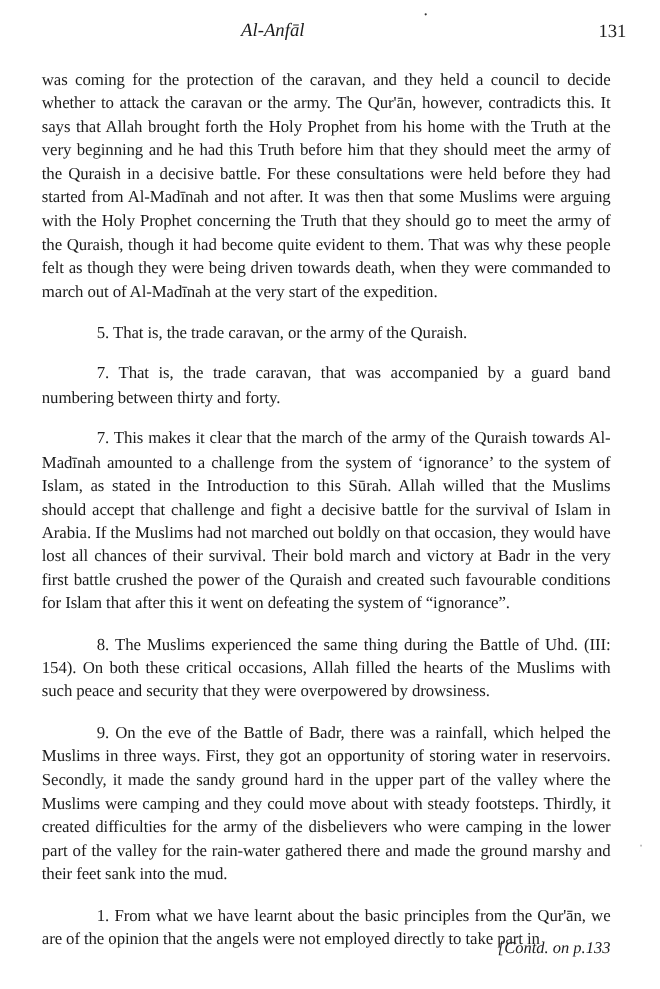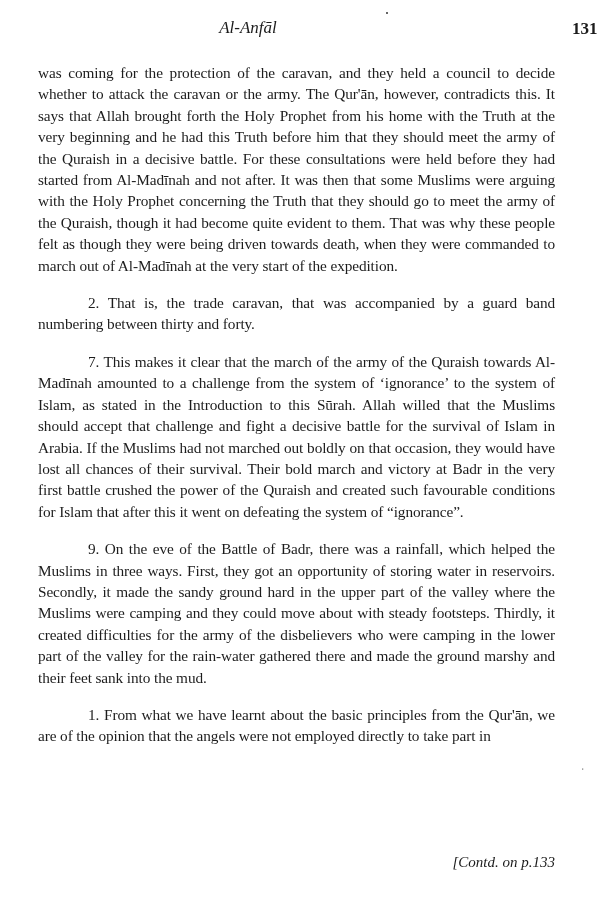--- a/index.html
+++ b/index.html
@@ -8,21 +8,21 @@
     font-family: "Liberation Serif", "DejaVu Serif", serif;
     color: #1c1c1c;
   }
   .page { position: absolute; left: 0; top: 0; width: 600px; height: 899px; }
   .header-dot { position: absolute; left: 386px; top: 12px; width: 2px; height: 2px; background: #333; border-radius: 1px; }
   .running-head {
     position: absolute; top: 18px; left: 0; width: 496px; text-align: center;
     font-style: italic; font-size: 17px;
   }
   .page-number {
-    position: absolute; top: 19px; left: 572px; font-size: 17px; font-weight: bold;
+    position: absolute; top: 19px; left: 544px; font-size: 17px; font-weight: normal;
   }
   .body-text {
     position: absolute; left: 38px; top: 46px; width: 517px;
     font-size: 15.3px; line-height: 21.4px; text-align: justify;
     letter-spacing: -0.1px;
   }
   .para { margin: 16px 0 11px 0; text-indent: 0; }
   .para.indent { text-indent: 50px; }
   .para.first { margin-bottom: 12px; }
   .contd {
@@ -34,21 +34,23 @@
 </head>
 <body>
 
 <div class="page">
   <div class="header-dot"></div>
   <div class="running-head">Al-Anfāl</div>
   <div class="page-number">131</div>
 
   <div class="body-text">
     <p class="para first">was coming for the protection of the caravan, and they held a council to decide whether to attack the caravan or the army. The Qur'ān, however, contradicts this. It says that Allah brought forth the Holy Prophet from his home with the Truth at the very beginning and he had this Truth before him that they should meet the army of the Quraish in a decisive battle. For these consultations were held before they had started from Al-Madīnah and not after. It was then that some Muslims were arguing with the Holy Prophet concerning the Truth that they should go to meet the army of the Quraish, though it had become quite evident to them. That was why these people felt as though they were being driven towards death, when they were commanded to march out of Al-Madīnah at the very start of the expedition.</p>
-    <p class="para indent">2. That is, the trade caravan, that was accompanied by a guard band numbering between thirty and forty.</p>
+    <p class="para indent">5. That is, the trade caravan, or the army of the Quraish.</p>
+    <p class="para indent">7. That is, the trade caravan, that was accompanied by a guard band numbering between thirty and forty.</p>
     <p class="para indent">7. This makes it clear that the march of the army of the Quraish towards Al-Madīnah amounted to a challenge from the system of ‘ignorance’ to the system of Islam, as stated in the Introduction to this Sūrah. Allah willed that the Muslims should accept that challenge and fight a decisive battle for the survival of Islam in Arabia. If the Muslims had not marched out boldly on that occasion, they would have lost all chances of their survival. Their bold march and victory at Badr in the very first battle crushed the power of the Quraish and created such favourable conditions for Islam that after this it went on defeating the system of “ignorance”.</p>
+    <p class="para indent">8. The Muslims experienced the same thing during the Battle of Uhd. (III: 154). On both these critical occasions, Allah filled the hearts of the Muslims with such peace and security that they were overpowered by drowsiness.</p>
     <p class="para indent">9. On the eve of the Battle of Badr, there was a rainfall, which helped the Muslims in three ways. First, they got an opportunity of storing water in reservoirs. Secondly, it made the sandy ground hard in the upper part of the valley where the Muslims were camping and they could move about with steady footsteps. Thirdly, it created difficulties for the army of the disbelievers who were camping in the lower part of the valley for the rain-water gathered there and made the ground marshy and their feet sank into the mud.</p>
     <p class="para indent">1. From what we have learnt about the basic principles from the Qur'ān, we are of the opinion that the angels were not employed directly to take part in</p>
   </div>
 
   <div class="stray-mark">ˌ</div>
   <div class="contd">[Contd. on p.133</div>
 </div>
 
 </body></html>

